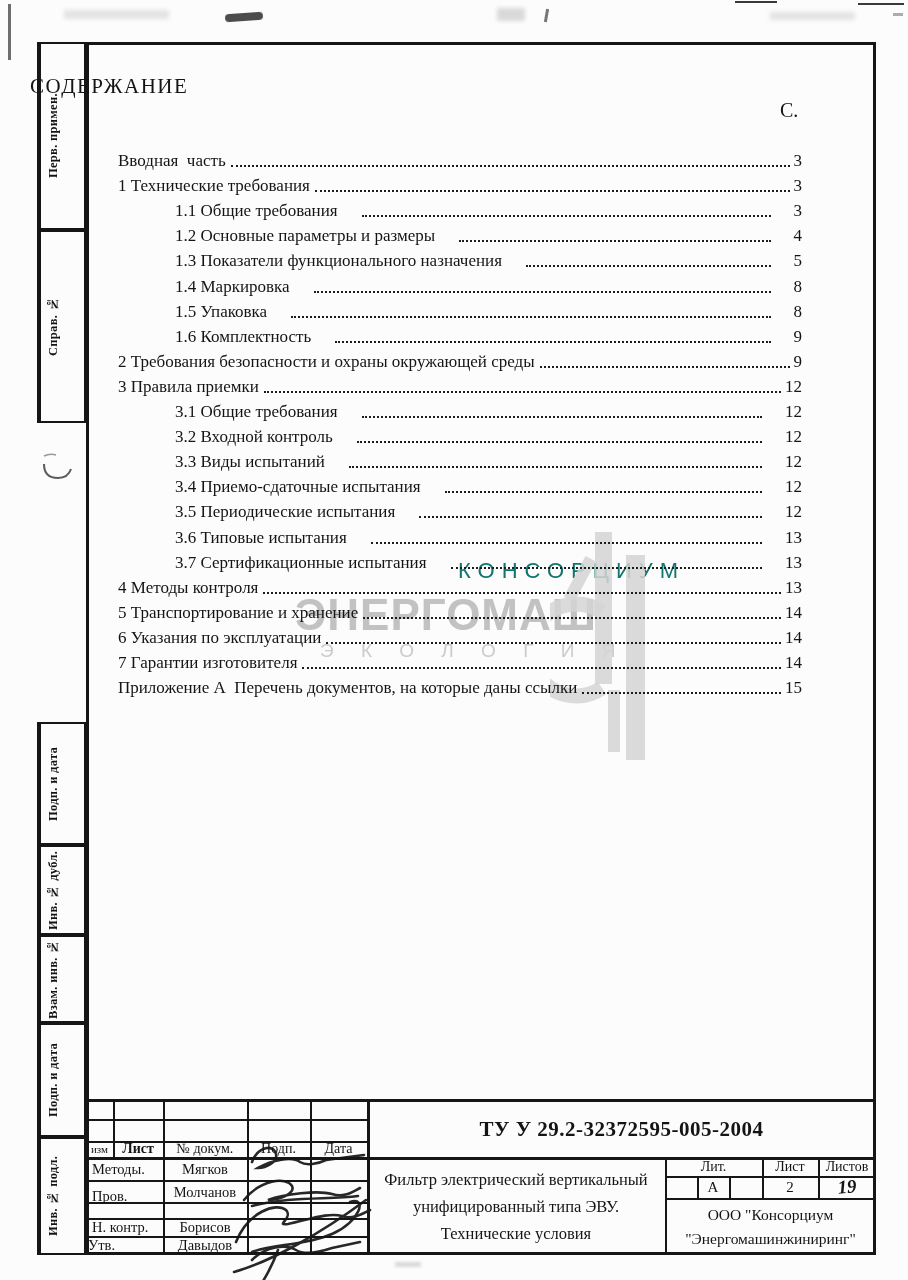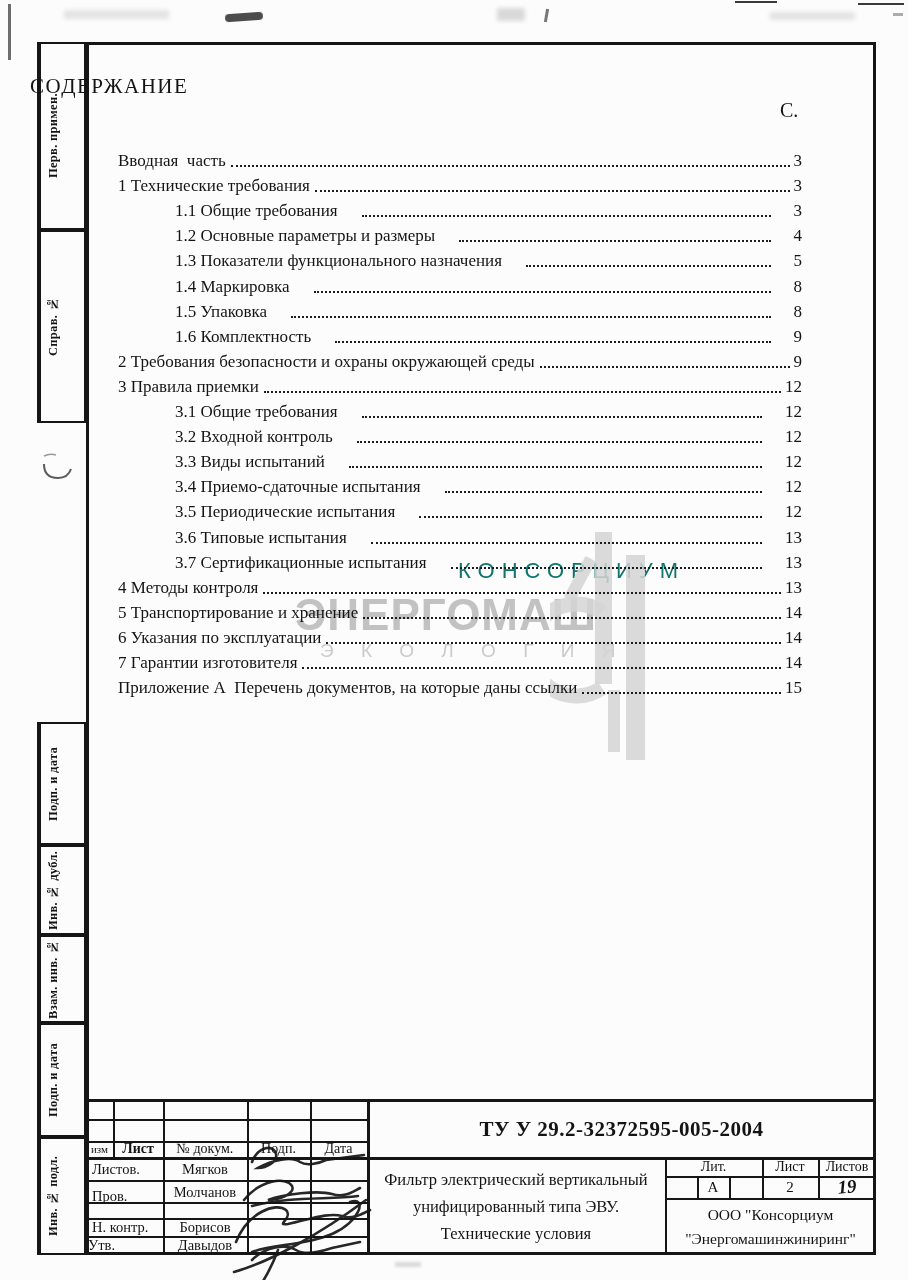--- a/index.html
+++ b/index.html
@@ -150,21 +150,21 @@
   <div class="vl" style="left:818px;top:1157px;width:2px;height:43px;"></div>
   <div class="vl" style="left:697px;top:1176px;width:2px;height:24px;"></div>
   <div class="vl" style="left:729px;top:1176px;width:2px;height:24px;"></div>
 
   <div class="cell" style="left:86px;top:1142px;width:27px;height:15px;font-size:11px;">изм</div>
   <div class="cell" style="left:113px;top:1141px;width:50px;height:16px;font-weight:600;">Лист</div>
   <div class="cell" style="left:163px;top:1141px;width:84px;height:16px;">№ докум.</div>
   <div class="cell" style="left:247px;top:1141px;width:63px;height:16px;">Подп.</div>
   <div class="cell" style="left:310px;top:1141px;width:57px;height:16px;">Дата</div>
 
-  <div class="cell left" style="left:88px;top:1159px;width:74px;height:20px;font-size:14.5px;">Листов.</div>
+  <div class="cell left" style="left:88px;top:1159px;width:74px;height:20px;font-size:14.5px;">Методы.</div>
   <div class="cell" style="left:163px;top:1159px;width:84px;height:20px;font-size:14.5px;">Мягков</div>
   <div class="cell left" style="left:88px;top:1182px;width:74px;height:28px;font-size:14.5px;">Пров.</div>
   <div class="cell" style="left:163px;top:1182px;width:84px;height:20px;font-size:14.5px;">Молчанов</div>
   <div class="cell left" style="left:88px;top:1219px;width:74px;height:17px;font-size:14.5px;">Н. контр.</div>
   <div class="cell" style="left:163px;top:1219px;width:84px;height:17px;font-size:14.5px;">Борисов</div>
   <div class="cell left" style="left:84px;top:1237px;width:74px;height:17px;font-size:14.5px;">Утв.</div>
   <div class="cell" style="left:163px;top:1237px;width:84px;height:17px;font-size:14.5px;">Давыдов</div>
 
   <div class="cell docnum" style="left:367px;top:1104px;width:509px;height:50px;">ТУ У 29.2-32372595-005-2004</div>
 

